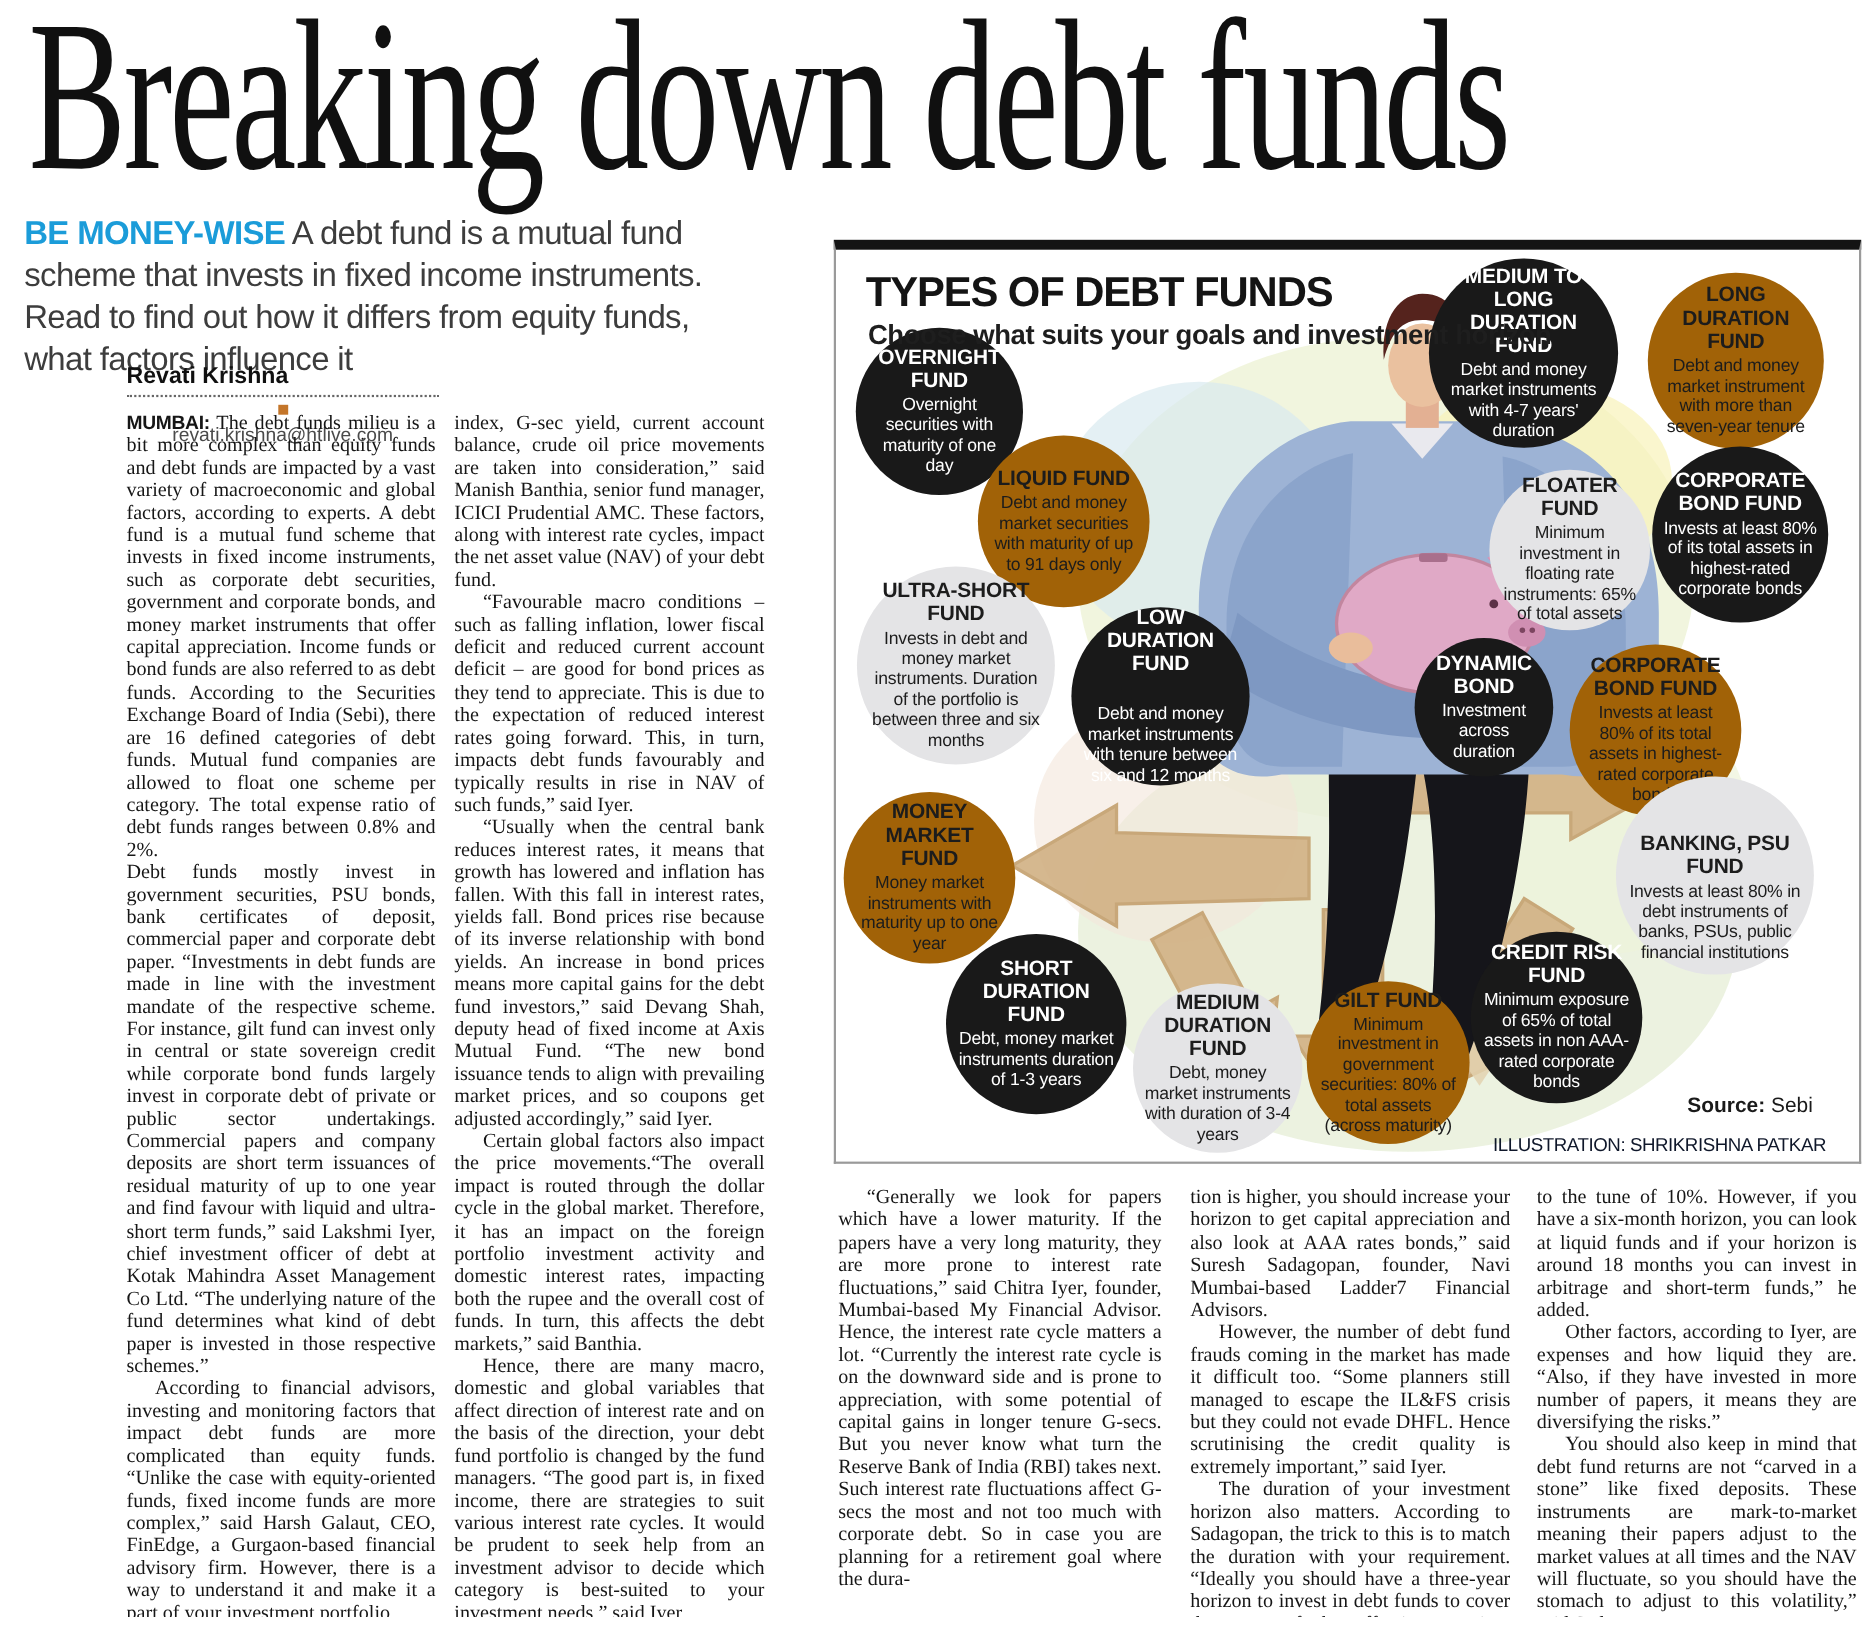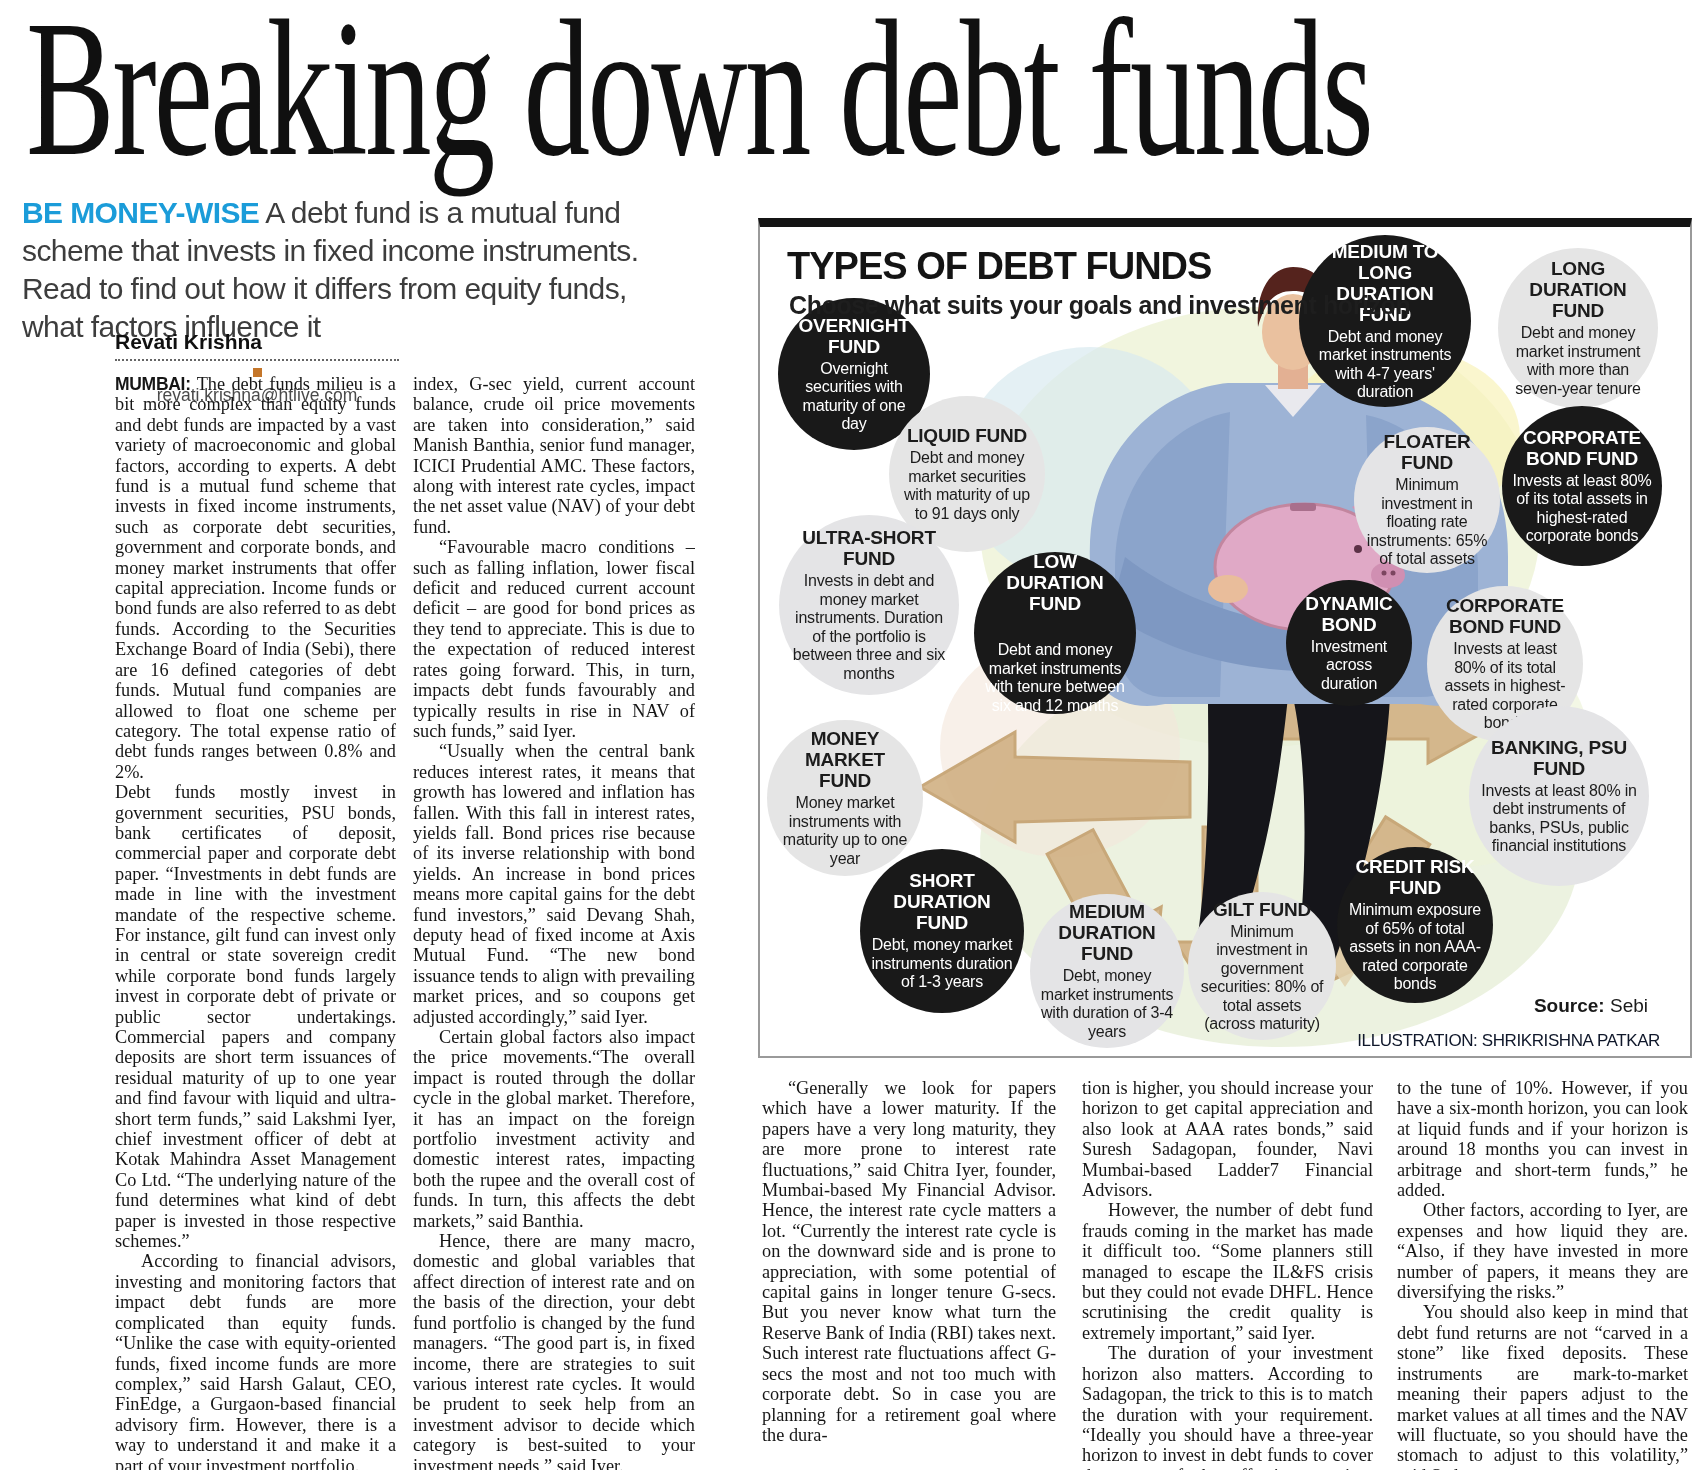--- a/index.html
+++ b/index.html
@@ -44,37 +44,37 @@
            font-weight:bold;font-size:38px;letter-spacing:-1px;color:#141414;z-index:3;}
   .g-subtitle{position:absolute;left:29px;top:64px;font-family:"Liberation Sans",sans-serif;
            font-weight:bold;font-size:25px;letter-spacing:-0.4px;color:#1e1e1e;z-index:3;}
   .illus{position:absolute;left:0;top:0;z-index:1;}
   .circle{position:absolute;z-index:2;border-radius:50%;display:flex;flex-direction:column;
           justify-content:center;align-items:center;text-align:center;box-sizing:border-box;
           padding:10px;font-family:"Liberation Sans",sans-serif;}
   .c-title{font-weight:bold;font-size:19px;line-height:21px;margin-bottom:3px;letter-spacing:-0.2px;}
   .c-body{font-size:16px;line-height:18.5px;letter-spacing:-0.2px;}
   .black{background:#191919;color:#ffffff;}
-  .beige{background:#e5e5e5;color:#1c1c1c;}
+  .beige{background:#a16207;color:#1c1c1c;}
   .gray{background:#e4e4e6;color:#1c1c1c;}
   
   .c1{left:18px;top:71px;width:152px;height:152px;}
   .c2{left:129px;top:169px;width:156px;height:156px;}
   .c3{left:19px;top:288px;width:180px;height:180px;}
   .c4{left:214px;top:325px;width:162px;height:162px;gap:24px;}
   .c5{left:7px;top:493px;width:156px;height:156px;}
   .c6{left:100px;top:622px;width:164px;height:164px;}
   .c7{left:270px;top:667px;width:154px;height:154px;}
   .c8{left:539px;top:8px;width:172px;height:172px;}
   .c9{left:738px;top:21px;width:160px;height:160px;}
   .c10{left:594px;top:200px;width:146px;height:146px;}
   .c11{left:742px;top:179px;width:160px;height:160px;}
   .c12{left:526px;top:353px;width:126px;height:126px;}
   .c13{left:667px;top:359px;width:156px;height:156px;}
-  .c14{left:709px;top:479px;width:180px;height:180px;}
+  .c14{left:709px;top:479px;width:180px;height:180px;justify-content:flex-end;}
   .c15{left:577px;top:620px;width:156px;height:156px;}
   .c16{left:428px;top:665px;width:148px;height:148px;}
 
   .g-source{position:absolute;right:42px;top:768px;z-index:3;font-family:"Liberation Sans",sans-serif;
             font-size:19px;color:#1a1a1a;}
   .g-source b{font-weight:bold;}
   .g-credit{position:absolute;right:30px;top:804px;z-index:3;font-family:"Liberation Sans",sans-serif;
             font-weight:normal;font-size:17px;letter-spacing:-0.4px;color:#0f172a;text-align:center;}
 </style>
 </head>

